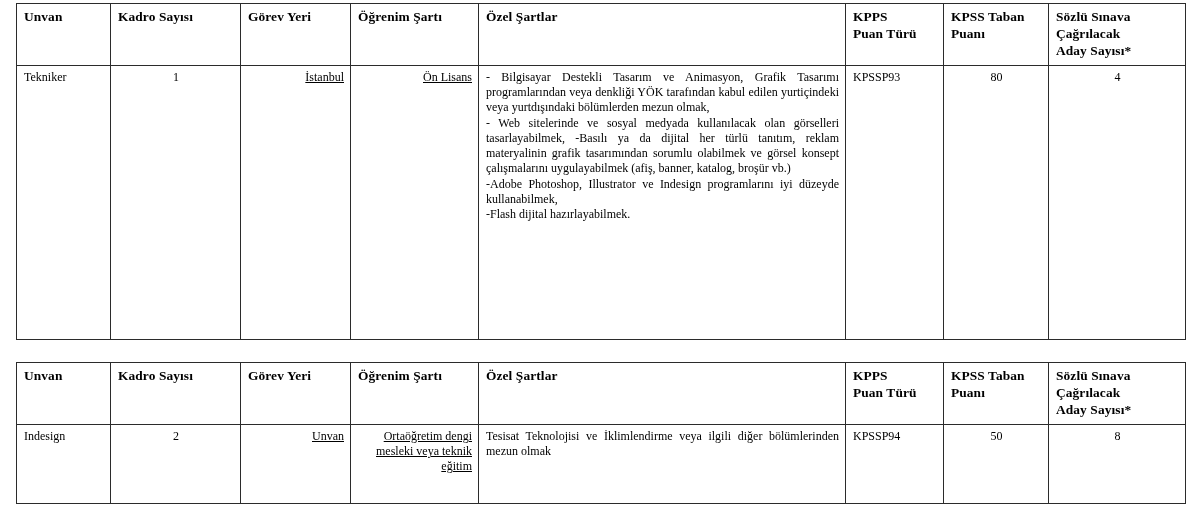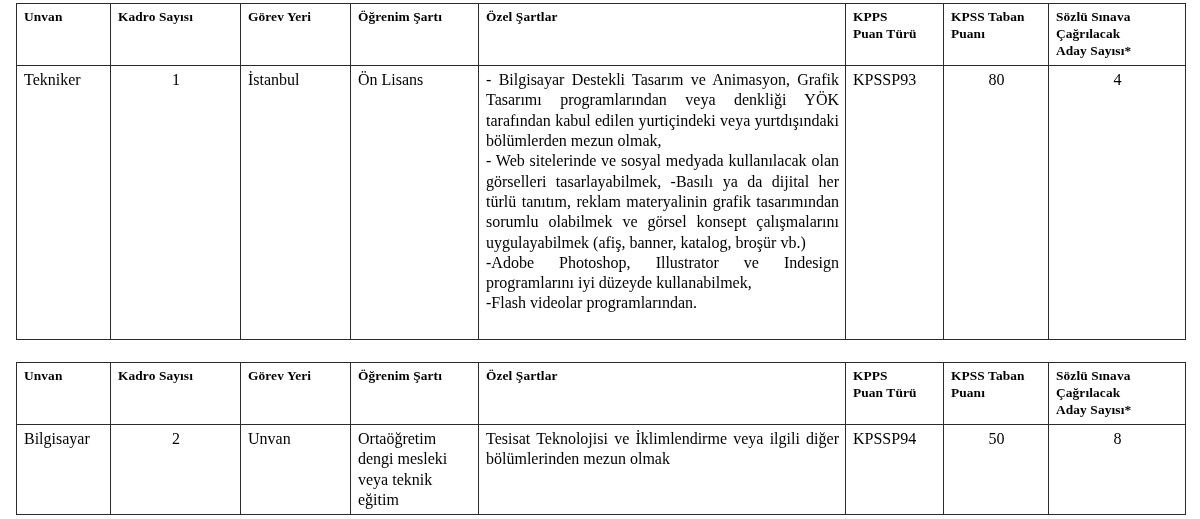--- a/index.html
+++ b/index.html
@@ -33,21 +33,21 @@
     border-collapse: collapse;
     table-layout: fixed;
     width: 1169px;
     background: #ffffff;
   }
   table.kadro td,
   table.kadro th {
     border: 1px solid #2b2b2b;
     vertical-align: top;
     padding: 4px 6px 4px 7px;
-    font-size: 16px;
+    font-size: 12px;
     line-height: 1.27;
     font-weight: normal;
   }
   table.kadro thead th {
     font-weight: bold;
     text-align: left;
     font-size: 13.4px;
     line-height: 1.28;
     letter-spacing: 0.1px;
   }
@@ -70,21 +70,21 @@
   }
   td.ozel-cell .line { display: block; }
   td.ozel-cell .line.just { text-align: justify; text-justify: inter-word; }
 
   
   #table-one thead th { height: 53px; }
   #table-one tbody td { height: 265px; }
   #table-two thead th { height: 53px; }
   #table-two tbody td { height: 70px; }
 
-  td.center, th.center { text-align: left; }
+  td.center, th.center { text-align: right; text-decoration: underline; }
   td.num { text-align: center; }
   .hdr-sub { display: block; }
 </style>
 </head>
 <body>
 
 <div class="page">
 
   <div class="tbl-wrap" id="table-one-wrap">
     <table class="kadro" id="table-one">
@@ -123,21 +123,21 @@
       <tbody>
         <tr>
           <td>Tekniker</td>
           <td class="num">1</td>
           <td class="center">İstanbul</td>
           <td class="center">Ön Lisans</td>
           <td class="ozel-cell">
             <span class="line just">- Bilgisayar Destekli Tasarım ve Animasyon, Grafik Tasarımı programlarından veya denkliği YÖK tarafından kabul edilen yurtiçindeki veya yurtdışındaki bölümlerden mezun olmak,</span>
             <span class="line just">- Web sitelerinde ve sosyal medyada kullanılacak olan görselleri tasarlayabilmek, -Basılı ya da dijital her türlü tanıtım, reklam materyalinin grafik tasarımından sorumlu olabilmek ve görsel konsept çalışmalarını uygulayabilmek (afiş, banner, katalog, broşür vb.)</span>
             <span class="line just">-Adobe Photoshop, Illustrator ve Indesign programlarını iyi düzeyde kullanabilmek,</span>
-            <span class="line">-Flash videolar programlarından.</span>
+            <span class="line">-Flash dijital hazırlayabilmek.</span>
           </td>
           <td>KPSSP93</td>
           <td class="num">80</td>
           <td class="num">4</td>
         </tr>
       </tbody>
     </table>
   </div>
 
   <div class="tbl-wrap" id="table-two-wrap">
@@ -169,21 +169,21 @@
           </th>
           <th>
             <span class="hdr-sub">Sözlü Sınava</span>
             <span class="hdr-sub">Çağrılacak</span>
             <span class="hdr-sub">Aday Sayısı*</span>
           </th>
         </tr>
       </thead>
       <tbody>
         <tr>
-          <td>Bilgisayar</td>
+          <td>Indesign</td>
           <td class="num">2</td>
           <td class="center">Unvan</td>
           <td class="center">Ortaöğretim dengi mesleki veya teknik eğitim</td>
           <td class="ozel-cell">
             <span class="line just">Tesisat Teknolojisi ve İklimlendirme veya ilgili diğer bölümlerinden mezun olmak</span>
           </td>
           <td>KPSSP94</td>
           <td class="num">50</td>
           <td class="num">8</td>
         </tr>

